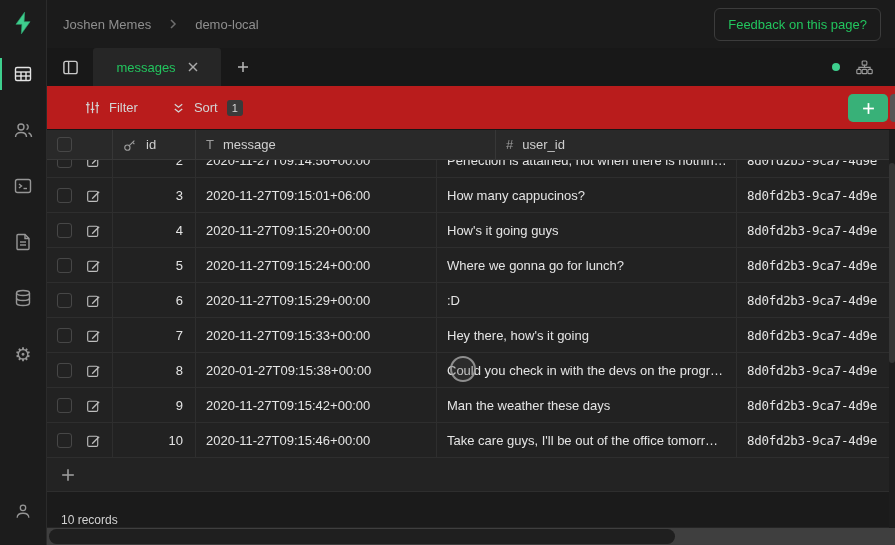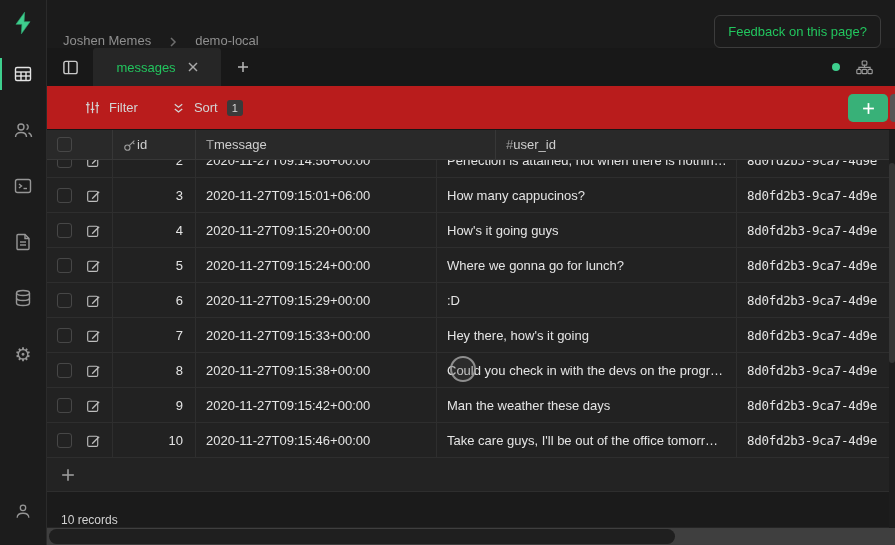--- a/index.html
+++ b/index.html
@@ -17,21 +17,21 @@
   .navbtn.active svg { stroke:#e4e4e4; }
   .navbtn.active::before { content:""; position:absolute; left:0; top:4px; bottom:4px; width:2px; background:#3ecf8e; }
   .sidebar .spacer { flex:1; }
   .gear-glyph { font-size:19px; line-height:1; color:#969696; }
   .account { margin-bottom:14px; }
 
   
   .main { flex:1; display:flex; flex-direction:column; min-width:0; }
 
   
-  .topbar { height:48px; display:flex; align-items:flex-end; padding:0 14px 0 16px; background:#1b1b1b; }
+  .topbar { height:48px; display:flex; align-items:center; padding:0 14px 0 16px; background:#1b1b1b; }
   .crumb { color:#8f8f8f; font-size:13px; }
   .crumb-sep { margin:0 16px; display:flex; align-items:center; }
   .feedback-btn { margin-left:auto; border:1px solid #3c3c3c; border-radius:6px; color:#22c55e;
     font-size:13px; padding:8px 13px; background:transparent; cursor:pointer; }
 
   
   .tabbar { height:38px; background:#181818; display:flex; align-items:stretch; position:relative; }
   .collapse-btn { width:46px; display:flex; align-items:center; justify-content:center; color:#c9c9c9; cursor:pointer; }
   .tab { width:128px; background:#262626; border-radius:3px 3px 0 0; display:flex; align-items:center;
     justify-content:center; gap:10px; color:#22c55e; font-size:13px; cursor:pointer; }
@@ -45,21 +45,21 @@
     padding-left:38px; position:relative; }
   .toolbtn { display:flex; align-items:center; gap:9px; color:#d4d4d4; font-size:13px; cursor:pointer; margin-right:34px; }
   .badge { min-width:16px; height:16px; background:#3a3a3a; border-radius:3px; color:#d6d6d6; font-size:11px;
     display:flex; align-items:center; justify-content:center; padding:0 4px; }
   .insert-btn { position:absolute; right:7px; top:8px; width:40px; height:28px; background:#38b178; border:none;
     border-radius:5px; color:#fff; display:flex; align-items:center; justify-content:center; cursor:pointer; }
   .edge-sliver { position:absolute; right:-4px; top:8px; width:9px; height:28px; background:#565656; border-radius:4px; }
 
   
   .grid-header { height:30px; background:#292929; border-bottom:1px solid #373737; display:flex; font-size:13px; color:#cfcfcf; }
-  .gh-cell { display:flex; align-items:center; padding:0 10px; border-right:1px solid #373737; overflow:hidden; }
+  .gh-cell { display:flex; align-items:center; gap:9px; padding:0 10px; border-right:1px solid #373737; overflow:hidden; }
   .gh-cell .colicon { color:#9d9d9d; display:flex; align-items:center; font-size:13px; }
   .col-select { flex:0 0 66px; }
   .col-id { flex:0 0 83px; }
   .col-inserted { flex:0 0 241px; }
   .col-message { flex:0 0 300px; }
   .col-user { flex:1 1 auto; min-width:0; }
 
   .grid-partial { height:18px; overflow:hidden; position:relative; border-bottom:1px solid #2e2e2e; background:#222; }
   .grid-partial .row { margin-top:-17px; border-bottom:none; }
   .grid-body { background:#1f1f1f; }
@@ -373,21 +373,21 @@
     <div class="cell col-select">
       <span class="checkbox"></span>
       <span class="expand-btn">
         <svg width="15" height="15" viewBox="0 0 16 16" fill="none" stroke="#bdbdbd" stroke-width="1.2">
           <rect x="1.8" y="3.5" width="10.7" height="10.7" rx="1.5"></rect>
           <path d="M6.5 10.5l7-7 1 1-7 7-1.4.4z" fill="#bdbdbd" stroke="none"></path>
         </svg>
       </span>
     </div>
     <div class="cell col-id">8</div>
-    <div class="cell col-inserted">2020-11-27T09:15:38+00:00</div>
+    <div class="cell col-inserted">2020-01-27T09:15:38+00:00</div>
     <div class="cell col-message">Could you check in with the devs on the progr…</div>
     <div class="cell col-user">8d0fd2b3-9ca7-4d9e</div>
   </div>
         <div class="row">
     <div class="cell col-select">
       <span class="checkbox"></span>
       <span class="expand-btn">
         <svg width="15" height="15" viewBox="0 0 16 16" fill="none" stroke="#bdbdbd" stroke-width="1.2">
           <rect x="1.8" y="3.5" width="10.7" height="10.7" rx="1.5"></rect>
           <path d="M6.5 10.5l7-7 1 1-7 7-1.4.4z" fill="#bdbdbd" stroke="none"></path>

